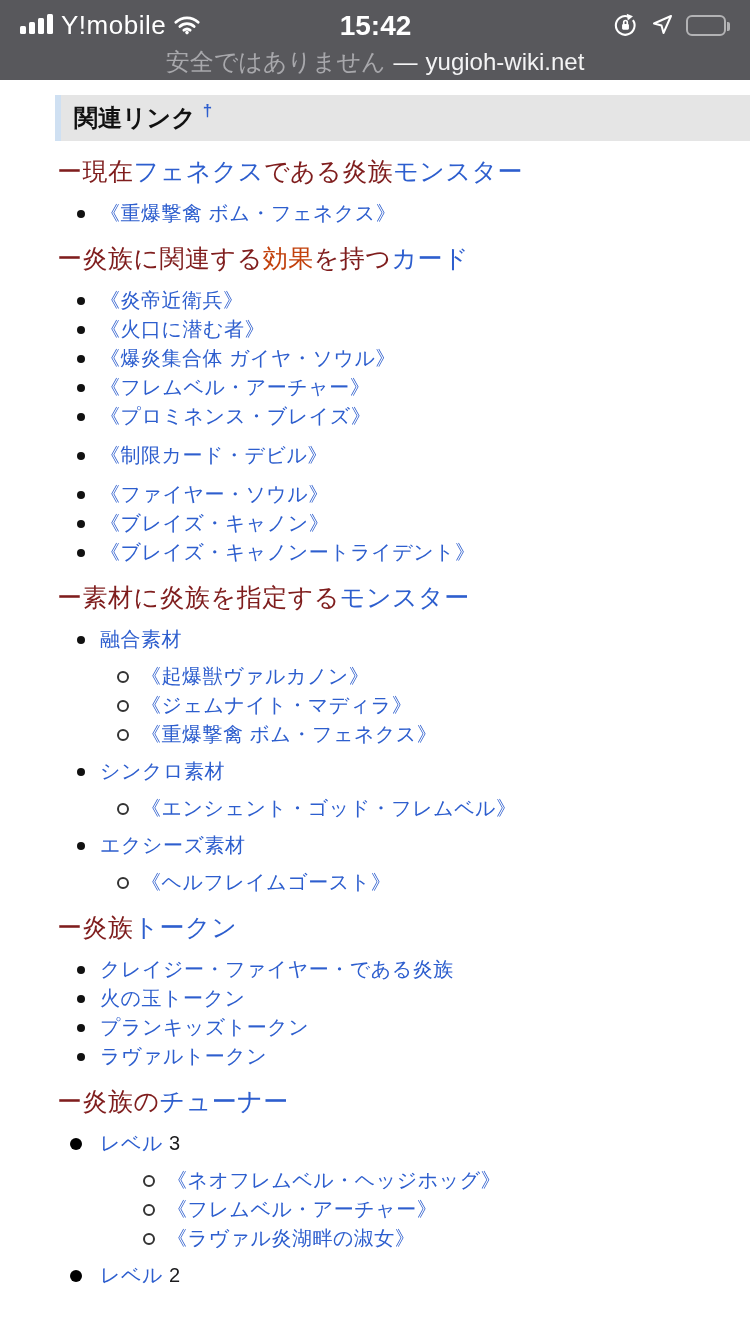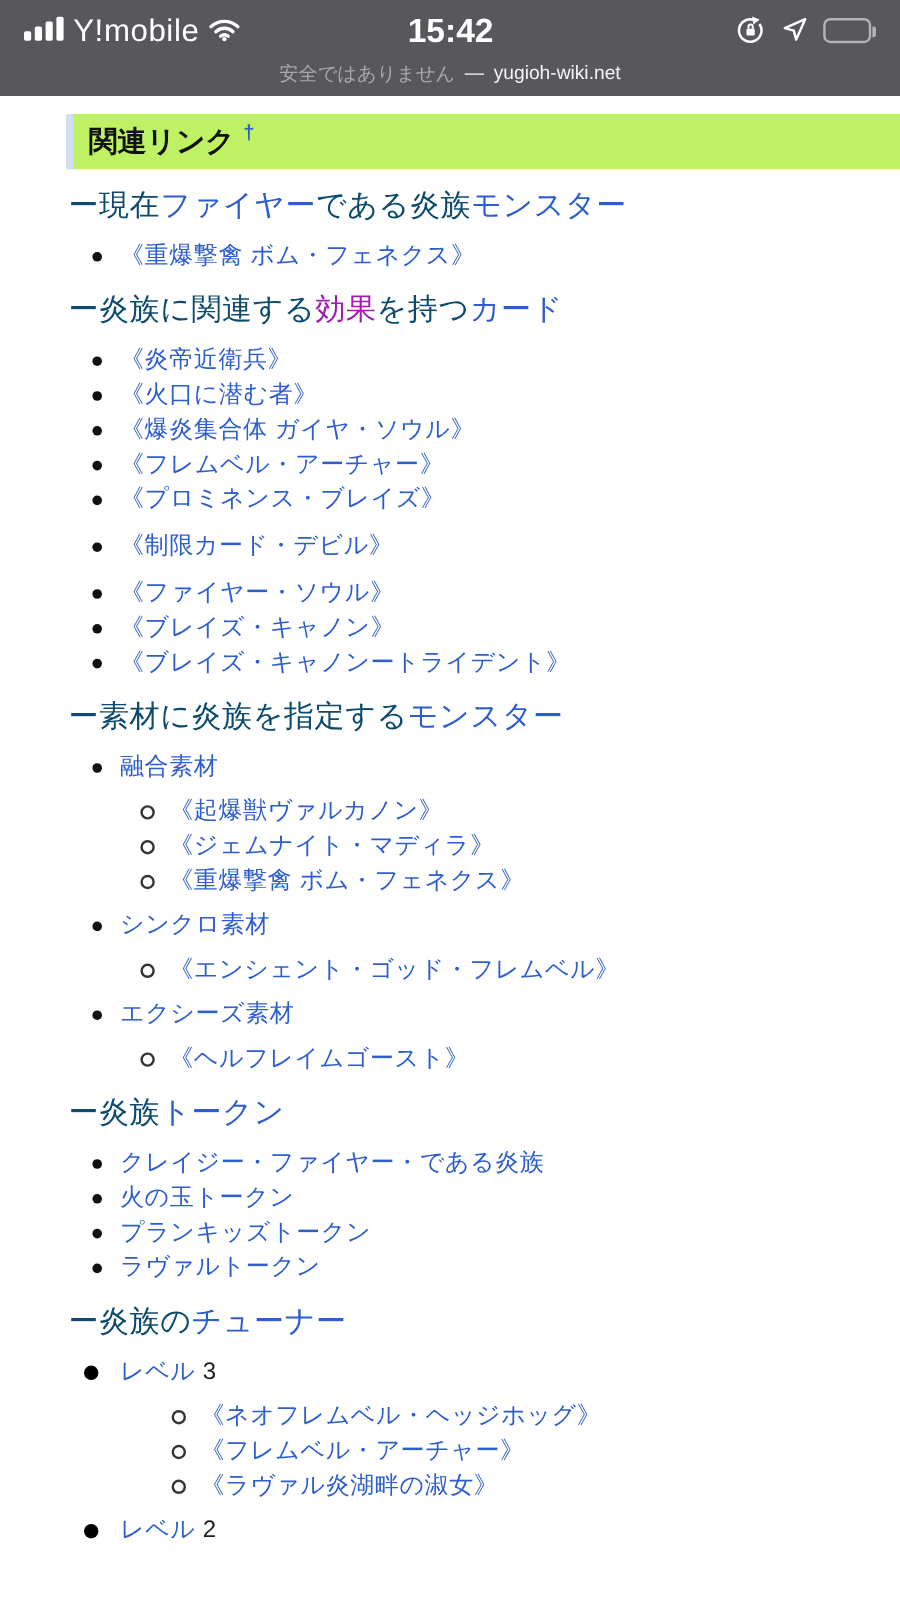--- a/index.html
+++ b/index.html
@@ -23,28 +23,28 @@
   .carrier { font-size:26px; font-weight:500; letter-spacing:.5px; }
   .clock { font-size:28px; font-weight:600; position:absolute; left:1px; right:0; top:10px;
            text-align:center; pointer-events:none; color:#fff; }
   .status-right { display:flex; align-items:center; gap:12px; }
   .battery { position:relative; width:40px; height:21px;
              border:2px solid rgba(255,255,255,.55); border-radius:6px; padding:2px; }
   .battery .level { width:6px; height:13px; border-radius:2px; }
   .battery .nub { position:absolute; right:-6px; top:5px; width:3px; height:9px;
                   background:rgba(255,255,255,.55); border-radius:0 2px 2px 0; }
   .url-row { height:36px; display:flex; align-items:center; justify-content:center;
-             font-size:16px; gap:8px; }
+             font-size:24px; gap:8px; }
   .url-secure { color:#a8a8ac; }
   .url-domain { color:#f4f4f5; }
 
   
   .content { padding:15px 0 0 57px; }
   .wiki-heading {
-    margin-left:-2px; height:46px; background:#bef264; border-left:6px solid #cfe0f2;
+    margin-left:-2px; height:46px; background:#e5e5e5; border-left:6px solid #cfe0f2;
     display:flex; align-items:center; padding-left:13px;
     font-size:24px; font-weight:bold; color:#111;
   }
   .wiki-heading sup { font-size:17px; font-weight:bold; margin-left:7px;
                       position:relative; top:-7px; }
 
   .sec-title { font-size:25px; line-height:32px; margin:14px 0 12px; color:#1c1c1e;
                letter-spacing:.5px; }
   .list { margin-top:8px; }
   .item { position:relative; font-size:20px; line-height:29px; letter-spacing:.5px; }
@@ -55,23 +55,23 @@
   .item.d3 { padding-left:110px; }
   .item::before { content:""; position:absolute; top:50%; transform:translateY(-50%); }
   .item.m-disc::before  { left:20px; width:8px; height:8px; border-radius:50%; background:#111; }
   .item.m-big::before   { left:13px; width:12px; height:12px; border-radius:50%; background:#000; }
   .item.d2.m-circle::before,
   .item.d3.m-circle::before { width:8px; height:8px; border-radius:50%;
                               border:2px solid #333; background:transparent; }
   .item.d2.m-circle::before { left:60px; }
   .item.d3.m-circle::before { left:86px; }
 
-  .seg-text { color:#0c4a6e; }
+  .seg-text { color:#7f1d1d; }
   .seg-link { color:#2d5ece; }
-  .seg-visited { color:#a21caf; }
+  .seg-visited { color:#c2410c; }
   .seg-num { color:#1c1c1e; }
 
   svg { display:block; }
 </style>
 </head>
 <body>
 
 <div class="screen">
 
   <div class="topbar">
@@ -121,21 +121,21 @@
     </div>
   </div>
 
   <div class="content">
     <div class="wiki-heading">
       <span>関連リンク</span>
       <sup class="seg-link">†</sup>
     </div>
     <div id="sections">
         <div>
-          <div class="sec-title"><span class="seg-text">ー現在</span><span class="seg-link">ファイヤー</span><span class="seg-text">である炎族</span><span class="seg-link">モンスター</span></div>
+          <div class="sec-title"><span class="seg-text">ー現在</span><span class="seg-link">フェネクス</span><span class="seg-text">である炎族</span><span class="seg-link">モンスター</span></div>
           <div class="list">
             <div class="item d1 m-disc"><span class="seg-link">《重爆撃禽 ボム・フェネクス》</span></div>
           </div>
         </div>
         <div>
           <div class="sec-title"><span class="seg-text">ー炎族に関連する</span><span class="seg-visited">効果</span><span class="seg-text">を持つ</span><span class="seg-link">カード</span></div>
           <div class="list">
             <div class="item d1 m-disc"><span class="seg-link">《炎帝近衛兵》</span></div>
             <div class="item d1 m-disc"><span class="seg-link">《火口に潜む者》</span></div>
             <div class="item d1 m-disc"><span class="seg-link">《爆炎集合体 ガイヤ・ソウル》</span></div>

